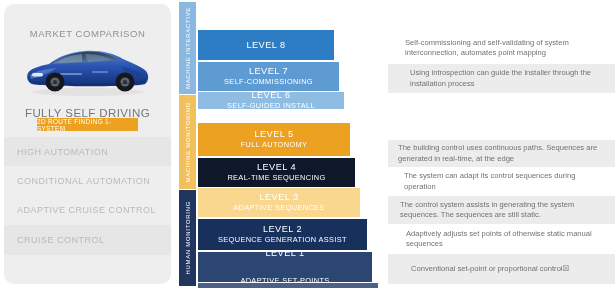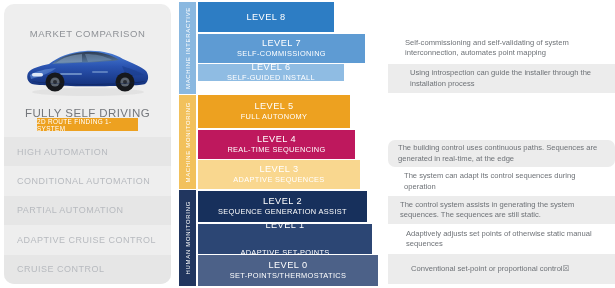--- a/index.html
+++ b/index.html
@@ -57,21 +57,21 @@
   .band-a { top:2px;   height:92px;  background:#8ab8e0; }
   .band-b { top:95px;  height:94px;  background:#f2c15c; }
   .band-c { top:190px; height:96px;  background:#21365f; }
 
   
   .funnel { position:absolute; left:198px; top:0; width:190px; height:288px; }
   .bar {
     position:absolute; left:0;
     display:flex; flex-direction:column;
     align-items:center; justify-content:center;
-    color:#ffffff; overflow:hidden;
+    color:#ffffff; overflow:hidden;margin-top:28px;
   }
   .bar .lv { font-size:9.2px; letter-spacing:.45px; line-height:11px; }
   .bar .sub { font-size:7.4px; letter-spacing:.35px; line-height:10px; }
 
   
   .desc-col { position:absolute; left:388px; top:0; width:227px; height:288px; }
   .desc {
     position:absolute; left:0; width:227px;
     display:flex; align-items:center;
     font-size:7.6px; line-height:10.4px; color:#6e7277;
@@ -123,53 +123,52 @@
         <path d="M10 41 C30 45 100 45 123 41 C118 46 20 46 10 41 Z" fill="#0d1f4d" opacity=".5"></path>
       </svg>
     </div>
 
     <div class="fsd-title">FULLY SELF DRIVING</div>
     <div class="fsd-badge">2D ROUTE FINDING 1-SYSTEM</div>
 
     <div class="lvl-rows">
       <div class="lvl-row shaded">HIGH AUTOMATION</div>
       <div class="lvl-row">CONDITIONAL AUTOMATION</div>
-      <div class="lvl-row shaded">PARTIAL AUTOMATION</div>
       <div class="lvl-row">ADAPTIVE CRUISE CONTROL</div>
       <div class="lvl-row shaded">CRUISE CONTROL</div>
     </div>
   </div>
 
   <div class="band band-a">
     <span>MACHINE INTERACTIVE</span>
   </div>
   <div class="band band-b">
     <span>MACHINE MONITORING</span>
   </div>
   <div class="band band-c">
     <span>HUMAN MONITORING</span>
   </div>
 
   <div class="funnel">
     <div class="bar" style="top:2px;height:30px;width:136px;background:#2d7dc4;">
       <div class="lv">LEVEL 8</div>
     </div>
-    <div class="bar" style="top:33.5px;height:29px;width:167px;background:#5e9bd3;">
+    <div class="bar" style="top:33.5px;height:29px;width:141px;background:#5e9bd3;">
       <div class="lv">LEVEL 7</div>
       <div class="sub">SELF-COMMISSIONING</div>
     </div>
     <div class="bar" style="top:64px;height:17px;width:146px;background:#8fbce3;">
       <div class="lv">LEVEL 6</div>
       <div class="sub">SELF-GUIDED INSTALL</div>
     </div>
     <div class="bar" style="top:95px;height:33px;width:152px;background:#eda120;">
       <div class="lv">LEVEL 5</div>
       <div class="sub">FULL AUTONOMY</div>
     </div>
-    <div class="bar" style="top:129.5px;height:29px;width:157px;background:#be185d;">
+    <div class="bar" style="top:129.5px;height:29px;width:157px;background:#0f172a;">
       <div class="lv">LEVEL 4</div>
       <div class="sub">REAL-TIME SEQUENCING</div>
     </div>
     <div class="bar" style="top:160px;height:29px;width:162px;background:#f9d78f;text-align:center;">
       <div class="lv">LEVEL 3</div>
       <div class="sub">ADAPTIVE SEQUENCES</div>
     </div>
     <div class="bar" style="top:191px;height:31px;width:169px;background:#17305c;">
       <div class="lv">LEVEL 2</div>
       <div class="sub">SEQUENCE GENERATION ASSIST</div>
@@ -181,20 +180,20 @@
     <div class="bar" style="top:255px;height:31px;width:180px;background:#4c6188;">
       <div class="lv">LEVEL 0</div>
       <div class="sub">SET-POINTS/THERMOSTATICS</div>
     </div>
   </div>
 
   <div class="desc-col">
     <div class="desc" style="top:33.5px;height:29px;padding-left:17px;">Self-commissioning and self-validating of system interconnection, automates point mapping</div>
     <div class="desc alt" style="top:64px;height:29px;padding-left:22px;">Using introspection can guide the installer through the installation process</div>
 
-    <div class="desc alt" style="top:140px;height:27px;padding-left:10px;border-radius:7px;">The building control uses continuous paths. Sequences are generated in real-time, at the edge</div>
+    <div class="desc alt" style="top:140px;height:27px;padding-left:10px;">The building control uses continuous paths. Sequences are generated in real-time, at the edge</div>
     <div class="desc" style="top:168px;height:27px;padding-left:16px;">The system can adapt its control sequences during operation</div>
     <div class="desc alt" style="top:196px;height:28px;padding-left:12px;">The control system assists in generating the system sequences. The sequences are still static.</div>
     <div class="desc" style="top:225px;height:28px;padding-left:18px;">Adaptively adjusts set points of otherwise static manual sequences</div>
     <div class="desc alt" style="top:254px;height:30px;padding-left:23px;">Conventional set-point or proportional control☒</div>
   </div>
 
 </div>
 
 </body></html>

